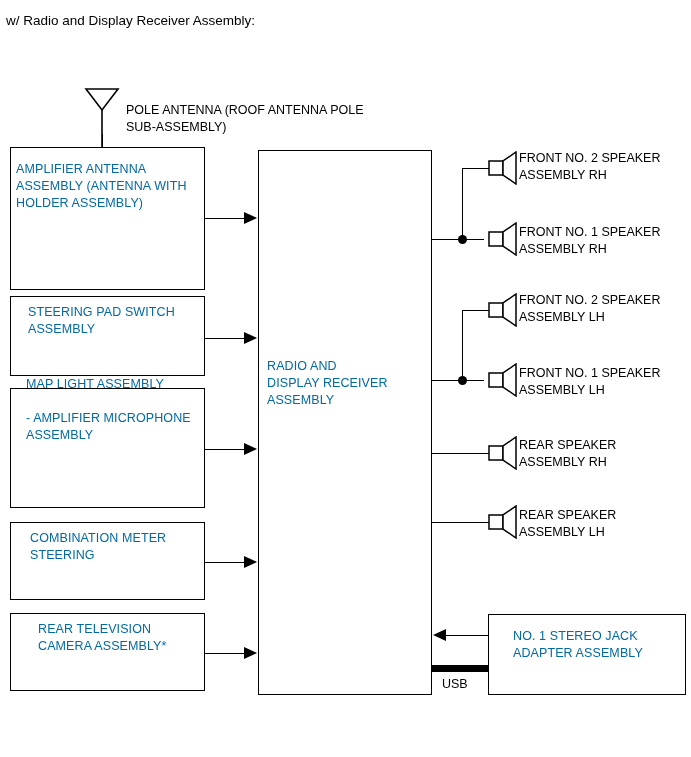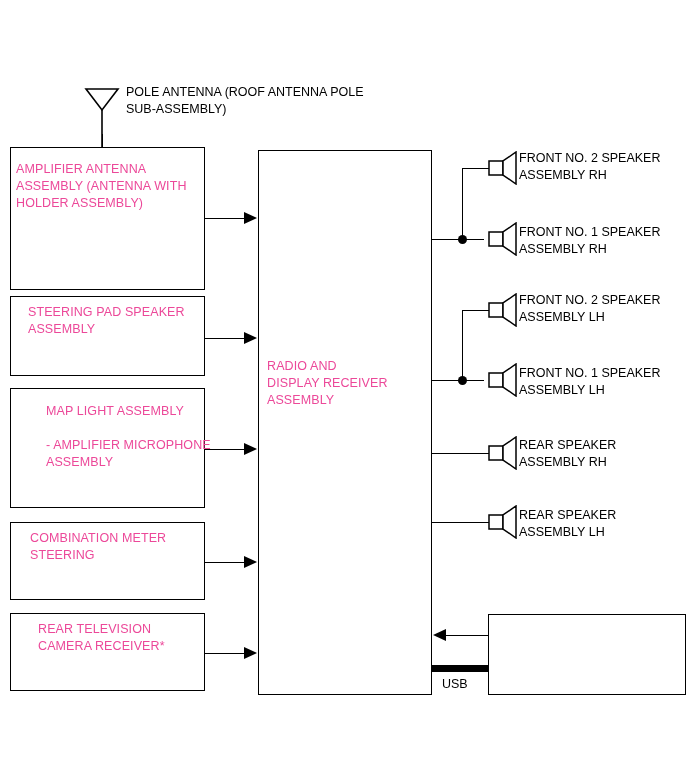--- a/index.html
+++ b/index.html
@@ -25,21 +25,21 @@
     box-sizing: border-box;
     border: 1.5px solid #000000;
     background: #ffffff;
   }
   .box-label {
     position: absolute;
     font-size: 12.5px;
     line-height: 17px;
     letter-spacing: 0.1px;
     white-space: pre-line;
-    color: #ec4899;
+    color: #0369a1;
   }
   .plain-text {
     position: absolute;
     font-size: 13.5px;
     line-height: 18px;
     white-space: pre-line;
     color: #000000;
   }
   .caption {
     position: absolute;
@@ -101,57 +101,58 @@
     line-height: 17px;
     white-space: pre-line;
     color: #000000;
   }
 </style>
 </head>
 <body>
 
 <div id="page">
 
+  <div class="plain-text" style="left:6px; top:12px;">w/ Radio and Display Receiver Assembly:</div>
 
   <div class="antenna" style="left:82px; top:86px;">
     <svg width="40" height="66" viewBox="0 0 40 66">
       <polygon points="4,3 36,3 20,24" fill="#ffffff" stroke="#000000" stroke-width="1.6"></polygon>
       <line x1="20" y1="24" x2="20" y2="66" stroke="#000000" stroke-width="1.6"></line>
     </svg>
   </div>
-  <div class="caption" style="left:126px; top:84px; width:300px;">POLE ANTENNA (ROOF ANTENNA POLE
+  <div class="caption" style="left:126px; top:102px; width:300px;">POLE ANTENNA (ROOF ANTENNA POLE
 SUB-ASSEMBLY)</div>
 
   <div class="box" style="left:258px; top:150px; width:174px; height:545px;"></div>
   <div class="box-label" style="left:267px; top:358px; width:150px;">RADIO AND
 DISPLAY RECEIVER
 ASSEMBLY</div>
 
   <div class="box" style="left:10px; top:147px; width:195px; height:143px;"></div>
   <div class="box-label" style="left:16px; top:161px; width:190px;">AMPLIFIER ANTENNA
 ASSEMBLY (ANTENNA WITH
 HOLDER ASSEMBLY)</div>
 
   <div class="box" style="left:10px; top:296px; width:195px; height:80px;"></div>
-  <div class="box-label" style="left:28px; top:304px; width:180px;">STEERING PAD SPEAKER
+  <div class="box-label" style="left:28px; top:304px; width:180px;">STEERING PAD SWITCH
 ASSEMBLY</div>
 
   <div class="box" style="left:10px; top:388px; width:195px; height:120px;"></div>
-  <div class="box-label" style="left:26px; top:403px; width:185px;margin-left:20px;">MAP LIGHT ASSEMBLY
+  <div class="box-label" style="left:26px; top:376px; width:185px;">MAP LIGHT ASSEMBLY
 
 - AMPLIFIER MICROPHONE
 ASSEMBLY</div>
 
   <div class="box" style="left:10px; top:522px; width:195px; height:78px;"></div>
   <div class="box-label" style="left:30px; top:530px; width:180px;">COMBINATION METER
 STEERING</div>
 
   <div class="box" style="left:10px; top:613px; width:195px; height:78px;"></div>
   <div class="box-label" style="left:38px; top:621px; width:175px;">REAR TELEVISION
-CAMERA RECEIVER*</div>
+CAMERA ASSEMBLY*</div>
 
   <div class="vline" style="left:102px; top:134px; height:14px;"></div>
 
   <div class="hline" style="left:205px; top:218px; width:40px;"></div>
   <div class="arrow-right" style="left:244px; top:212px;"></div>
 
   <div class="hline" style="left:205px; top:338px; width:40px;"></div>
   <div class="arrow-right" style="left:244px; top:332px;"></div>
 
   <div class="hline" style="left:205px; top:449px; width:40px;"></div>
@@ -225,20 +226,22 @@
   <div class="speaker" style="left:488px; top:505px;">
     <svg width="30" height="34" viewBox="0 0 30 34">
       <rect x="1" y="10" width="14" height="14" fill="#ffffff" stroke="#000000" stroke-width="1.5"></rect>
       <polygon points="15,10 15,24 28,33 28,1" fill="#ffffff" stroke="#000000" stroke-width="1.5"></polygon>
     </svg>
   </div>
   <div class="spk-label" style="left:519px; top:507px; width:175px;">REAR SPEAKER
 ASSEMBLY LH</div>
 
   <div class="box" style="left:488px; top:614px; width:198px; height:81px;"></div>
+  <div class="box-label" style="left:513px; top:628px; width:175px;">NO. 1 STEREO JACK
+ADAPTER ASSEMBLY</div>
 
   <div class="hline" style="left:446px; top:635px; width:42px;"></div>
   <div class="arrow-left" style="left:433px; top:629px;"></div>
 
   <div class="thickbar" style="left:432px; top:665px; width:56px; height:7px;"></div>
   <div class="caption" style="left:442px; top:676px;">USB</div>
 
 
 </div>
 

